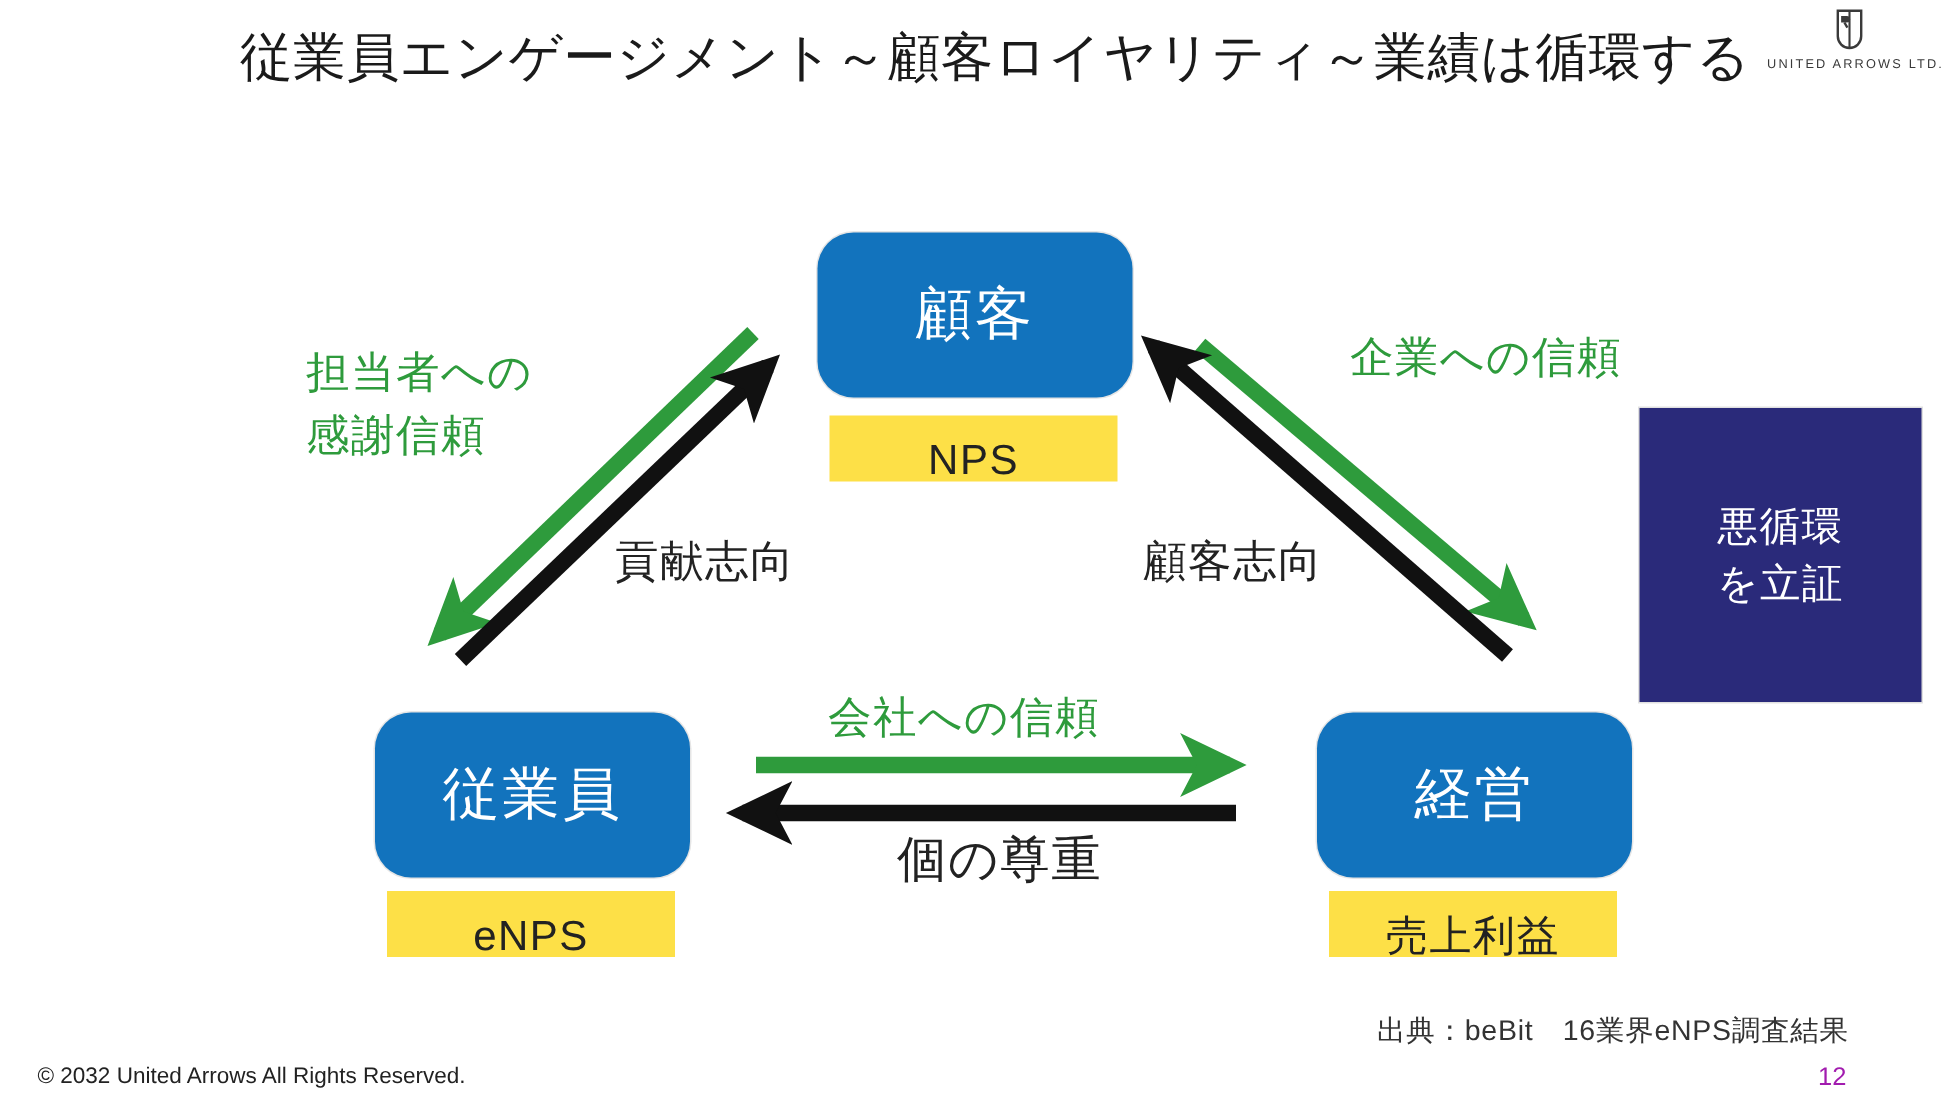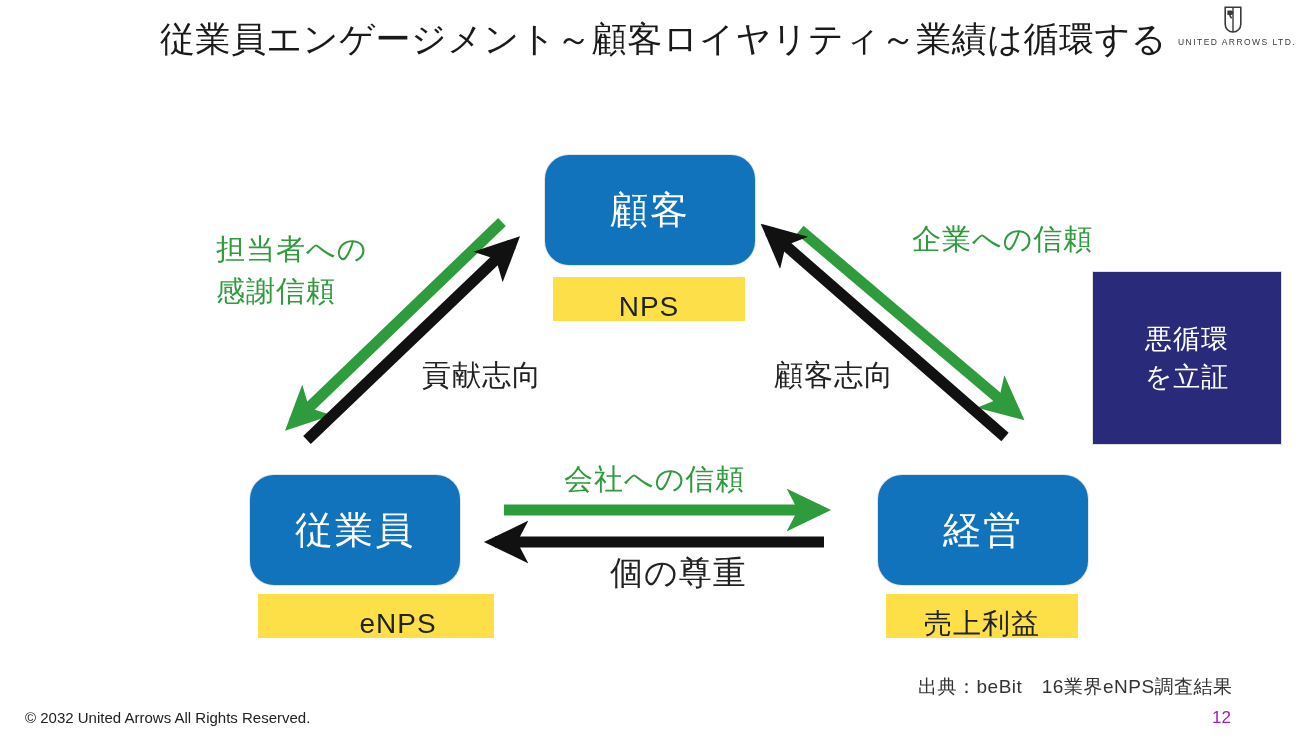--- a/index.html
+++ b/index.html
@@ -83,31 +83,31 @@
     color: #222222;
     font-size: 28px;
     letter-spacing: 1px;
     line-height: 1;
     white-space: nowrap;
   }
 
   #box-customer      { left: 545px; top: 155px;  width: 210px; height: 110px; }
   #metric-customer   { left: 553px; top: 277px;  width: 192px; height: 44px;  }
   #box-employee      { left: 250px; top: 475px;  width: 210px; height: 110px; }
-  #metric-employee   { left: 258px; top: 594px;  width: 192px; height: 44px; padding-left: 44px;  }
+  #metric-employee   { left: 258px; top: 594px;  width: 192px; height: 44px;  }
   #box-management    { left: 878px; top: 475px;  width: 210px; height: 110px; }
   #metric-management { left: 886px; top: 594px;  width: 192px; height: 44px;  }
 
   
   #callout-box {
     position: absolute;
     left: 1093px;
     top: 272px;
     width: 188px;
-    height: 172px;
+    height: 196px;
     background: #2A2A7A;
     box-shadow: 0 0 0 1px rgba(0,0,0,0.12);
     display: flex;
     align-items: center;
     justify-content: center;
   }
   #callout-box .callout-text {
     color: #ffffff;
     font-size: 27px;
     line-height: 38px;
@@ -125,21 +125,20 @@
     height: 740px;
     pointer-events: none;
   }
 
   
   .edge-label {
     position: absolute;
     white-space: pre-line;
     line-height: 42px;
     letter-spacing: 1px;
-    margin-left: 12px;
   }
   .edge-label.green { color: #2E9B3C; }
   .edge-label.black { color: #222222; }
 
   #label-gratitude  { left: 204px; top: 228px; font-size: 29px; }
   #label-contrib    { left: 410px; top: 354px; font-size: 29px; }
   #label-corp-trust { left: 900px; top: 218px; font-size: 29px; }
   #label-customer-orient { left: 762px; top: 354px; font-size: 29px; }
   #label-company-trust   { left: 552px; top: 458px; font-size: 29px; }
   #label-respect         { left: 598px; top: 552px; font-size: 33px; }

